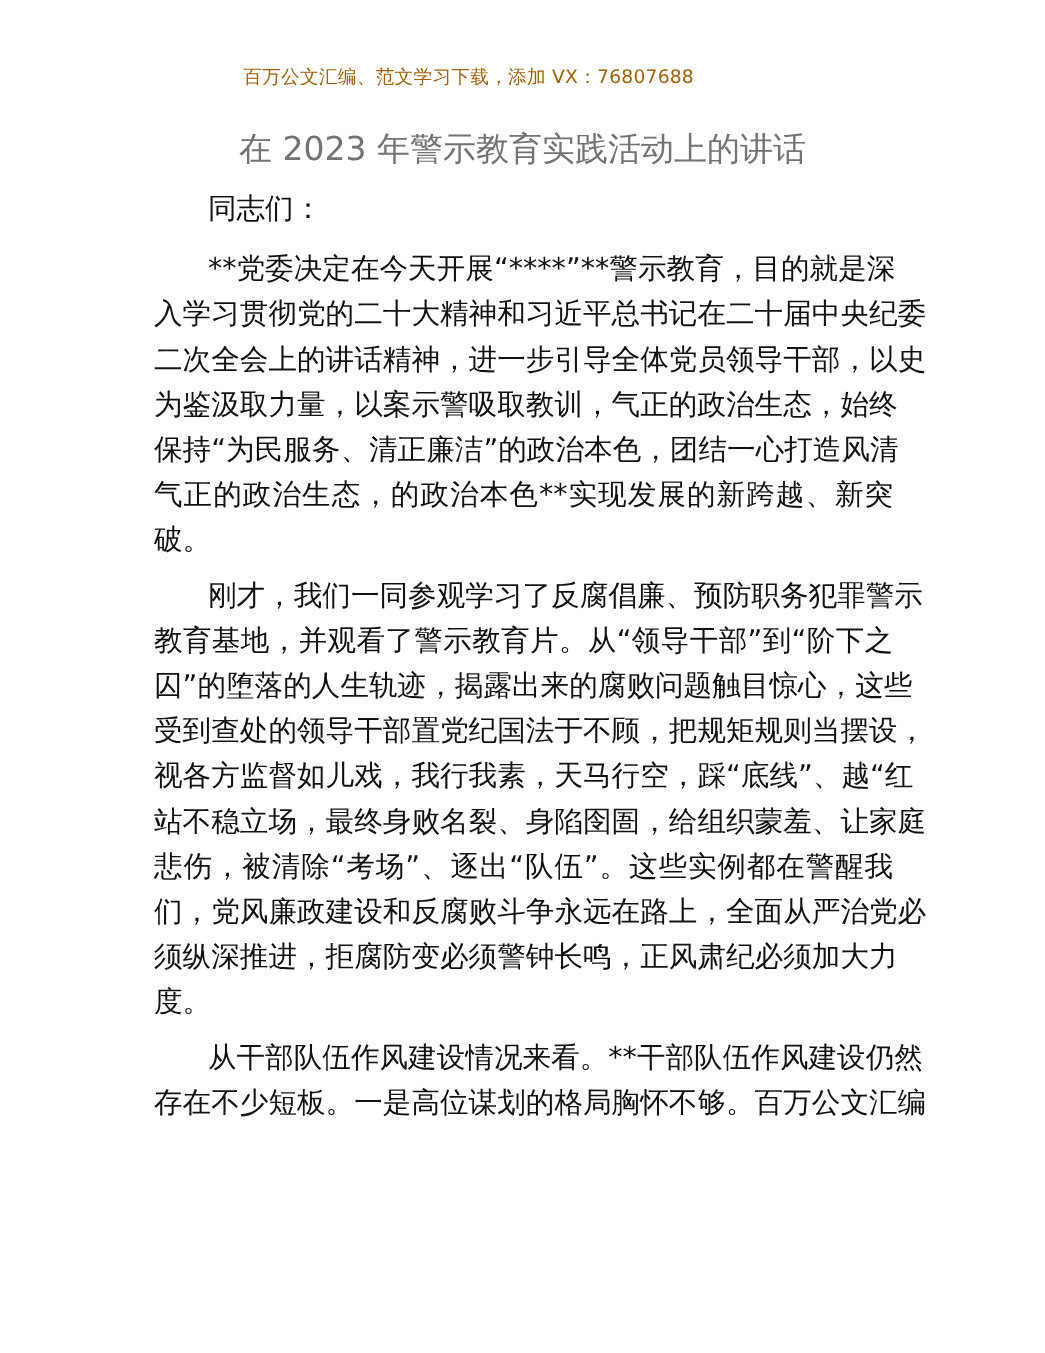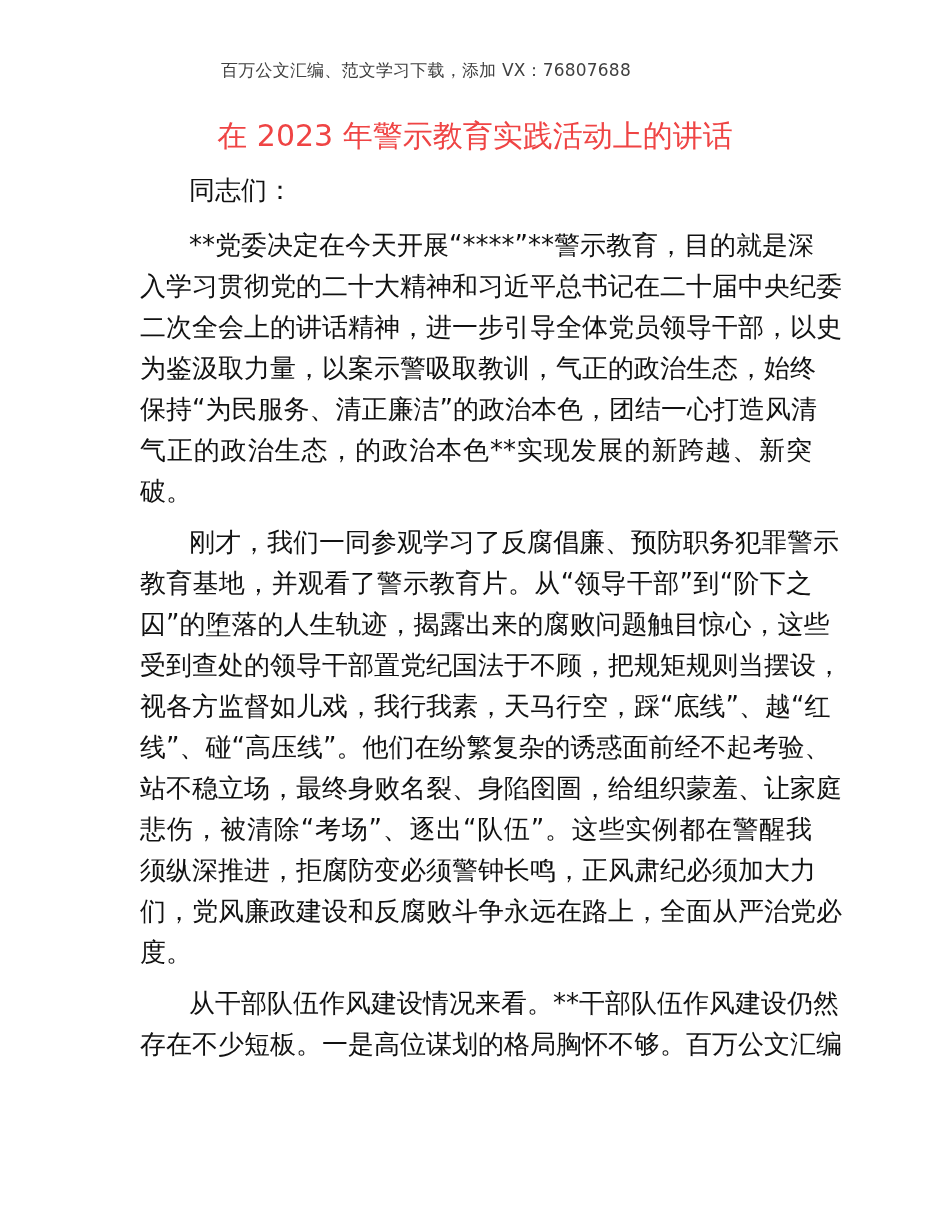--- a/index.html
+++ b/index.html
@@ -1,21 +1,21 @@
 <!DOCTYPE html>
 <html><head>
 <meta charset="utf-8">
 <style>
   html, body { margin: 0; padding: 0; background: #ffffff; }
   body { width: 950px; height: 1230px; position: relative; overflow: hidden;
          font-family: "DejaVu Sans", "Liberation Sans", sans-serif; color: #111111; }
   .header-note { position: absolute; top: 57px; left: 0; width: 852px; text-align: center;
-                 font-size: 17px; color: #404040; letter-spacing: 0.2px; line-height: 26px; }
+                 font-size: 17px; color: #a16207; letter-spacing: 0.2px; line-height: 26px; }
   .doc-title { position: absolute; top: 114px; left: 0; width: 950px; text-align: center;
-               font-size: 30px; line-height: 44px; color: #ef4444; font-weight: normal; margin: 0; }
+               font-size: 30px; line-height: 44px; color: #737373; font-weight: normal; margin: 0; }
   .doc-body { position: absolute; top: 170px; left: 140px; width: 672px; font-size: 26px; }
   .salutation { line-height: 41px; margin: 0 0 14px 0; padding-left: 49px; }
   .para { margin: 0 0 10px 0; }
   .line { display: block; line-height: 41px; white-space: nowrap; text-align: justify;
           text-align-last: justify; }
   .line.last { text-align-last: left; }
   .line.indent { padding-left: 49px; }
 </style>
 </head>
 <body>
@@ -36,25 +36,24 @@
     <span class="line">气正的政治生态，的政治本色**实现发展的新跨越、新突</span>
     <span class="line last">破。</span>
   </p>
 
   <p class="para">
     <span class="line indent">刚才，我们一同参观学习了反腐倡廉、预防职务犯罪警示</span>
     <span class="line">教育基地，并观看了警示教育片。从“领导干部”到“阶下之</span>
     <span class="line">囚”的堕落的人生轨迹，揭露出来的腐败问题触目惊心，这些</span>
     <span class="line">受到查处的领导干部置党纪国法于不顾，把规矩规则当摆设，</span>
     <span class="line">视各方监督如儿戏，我行我素，天马行空，踩“底线”、越“红</span>
-    <span class="line">线”、碰“高压线”。他们在纷繁复杂的诱惑面前经不起考验、</span>
     <span class="line">站不稳立场，最终身败名裂、身陷囹圄，给组织蒙羞、让家庭</span>
     <span class="line">悲伤，被清除“考场”、逐出“队伍”。这些实例都在警醒我</span>
+    <span class="line">们，党风廉政建设和反腐败斗争永远在路上，全面从严治党必</span>
     <span class="line">须纵深推进，拒腐防变必须警钟长鸣，正风肃纪必须加大力</span>
-    <span class="line">们，党风廉政建设和反腐败斗争永远在路上，全面从严治党必</span>
     <span class="line last">度。</span>
   </p>
 
   <p class="para">
     <span class="line indent">从干部队伍作风建设情况来看。**干部队伍作风建设仍然</span>
     <span class="line">存在不少短板。一是高位谋划的格局胸怀不够。百万公文汇编</span>
   </p>
 </div>
 
 </body></html>

